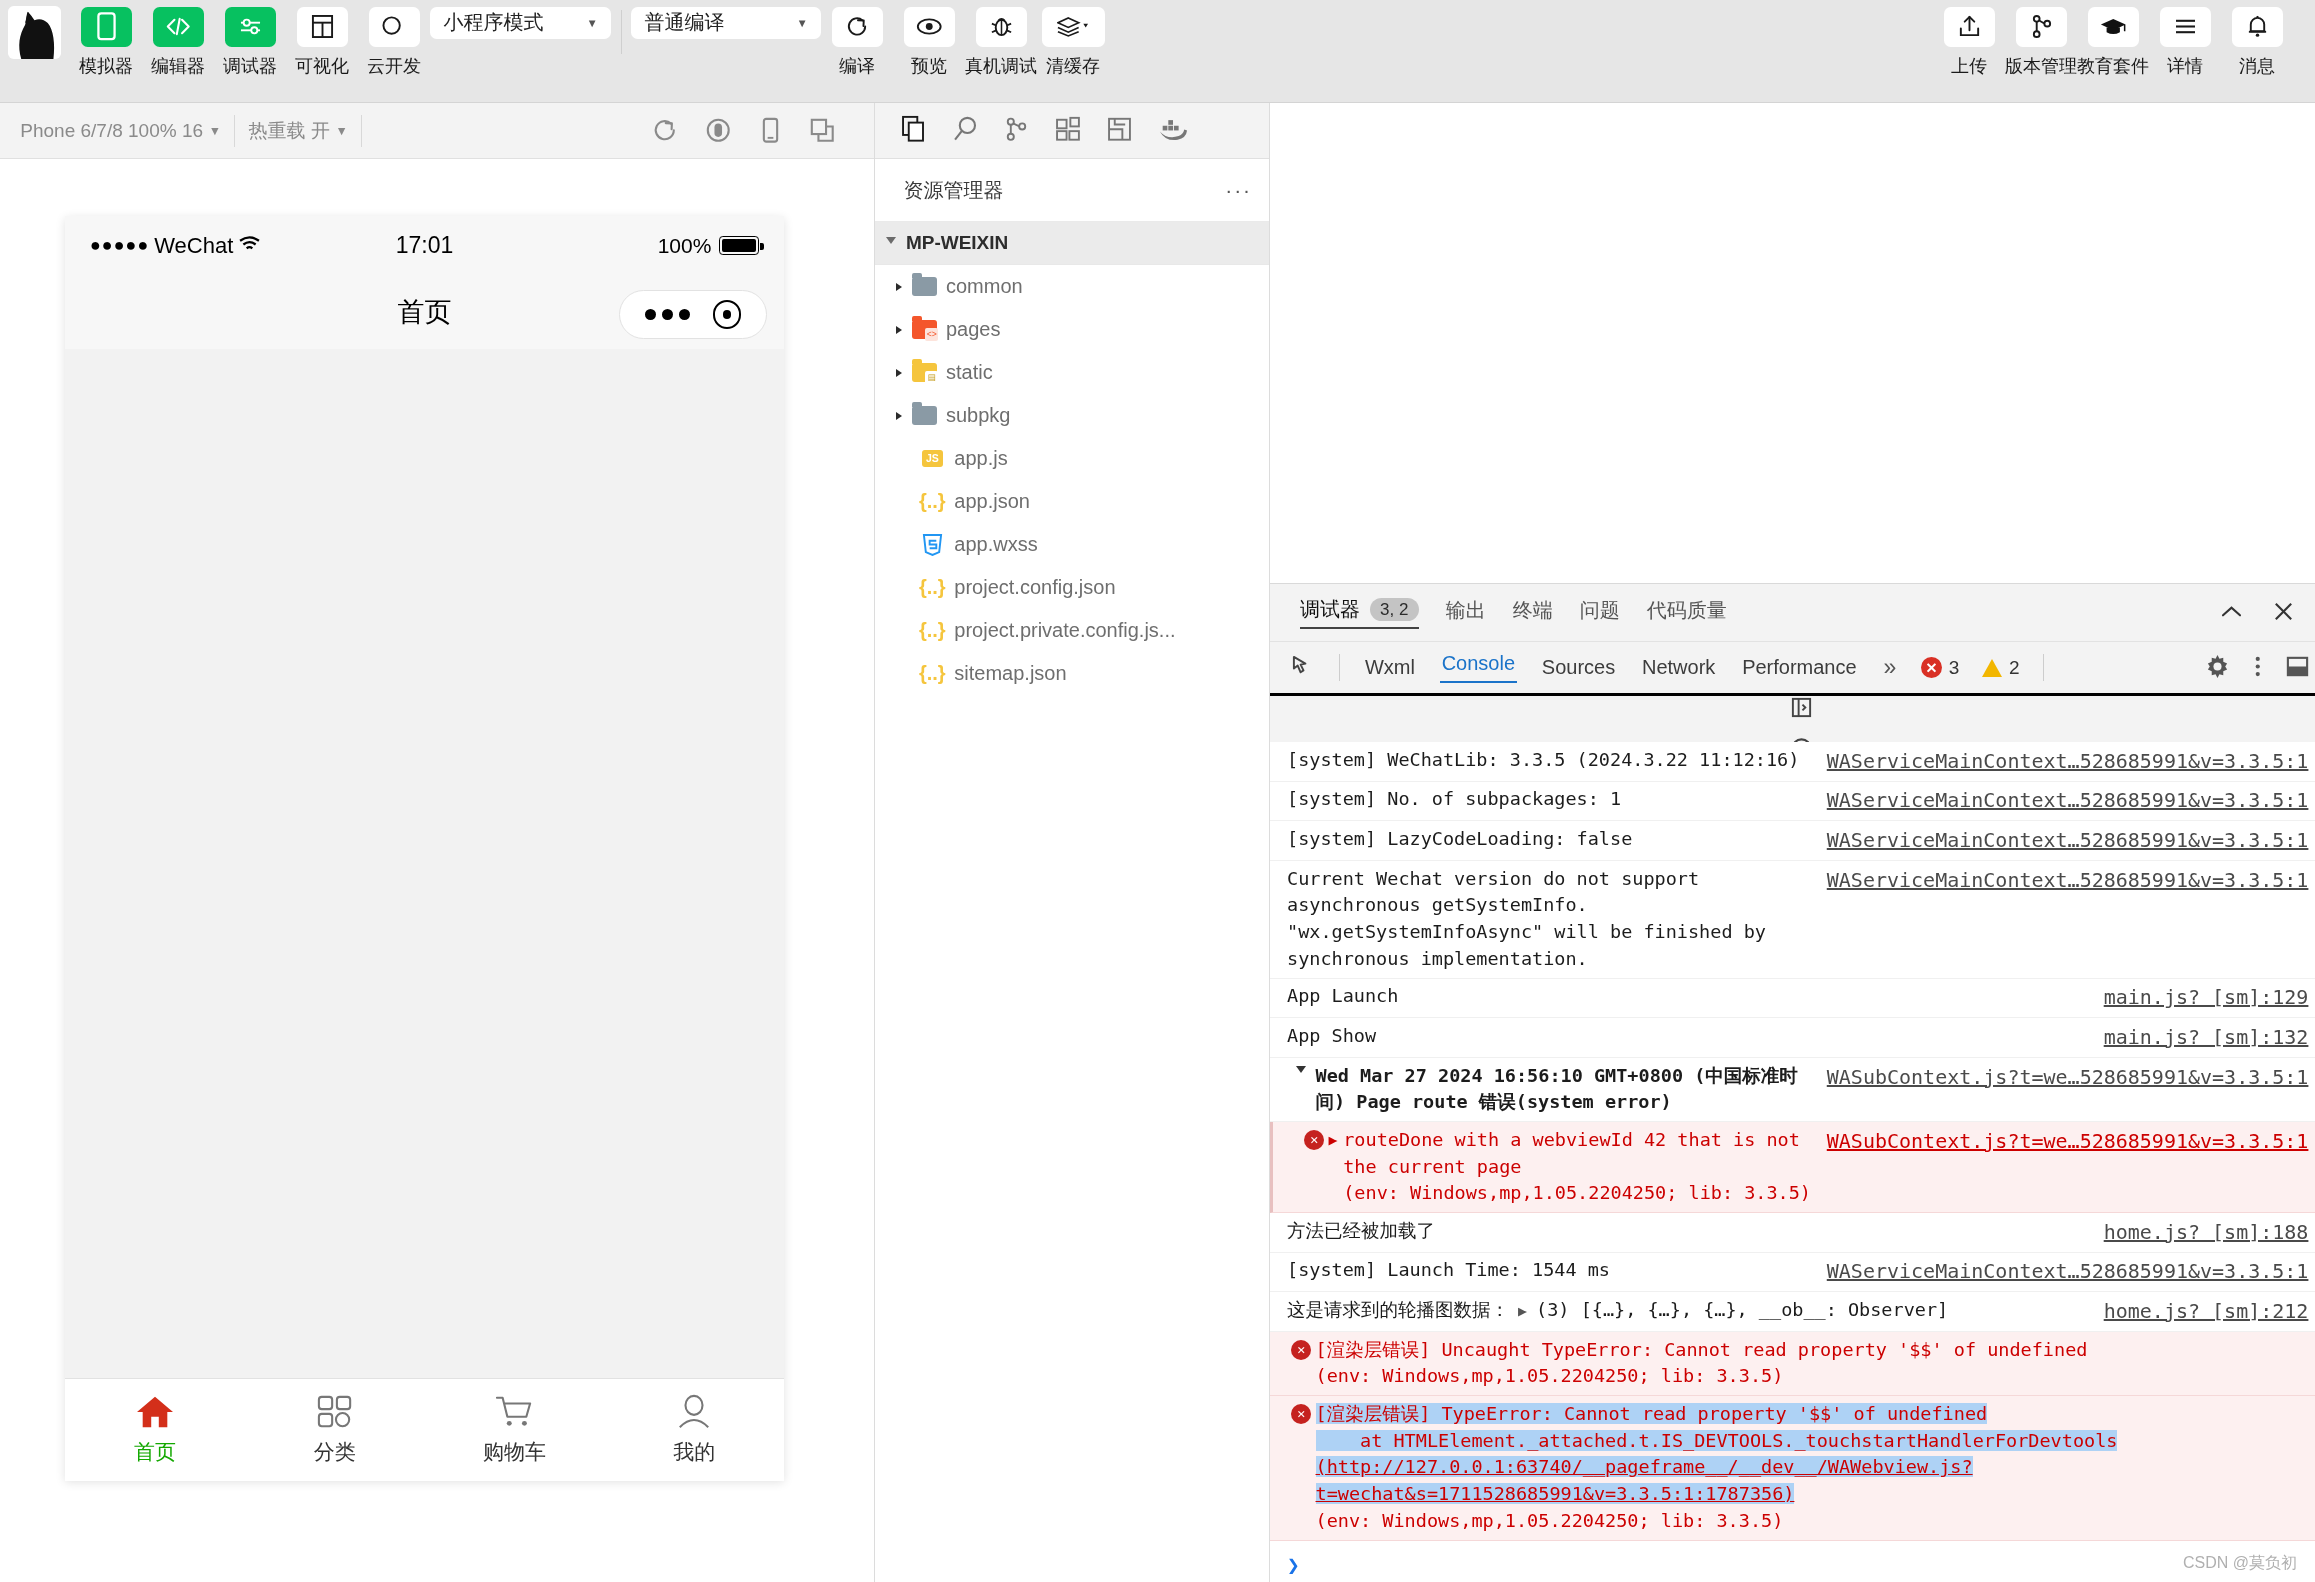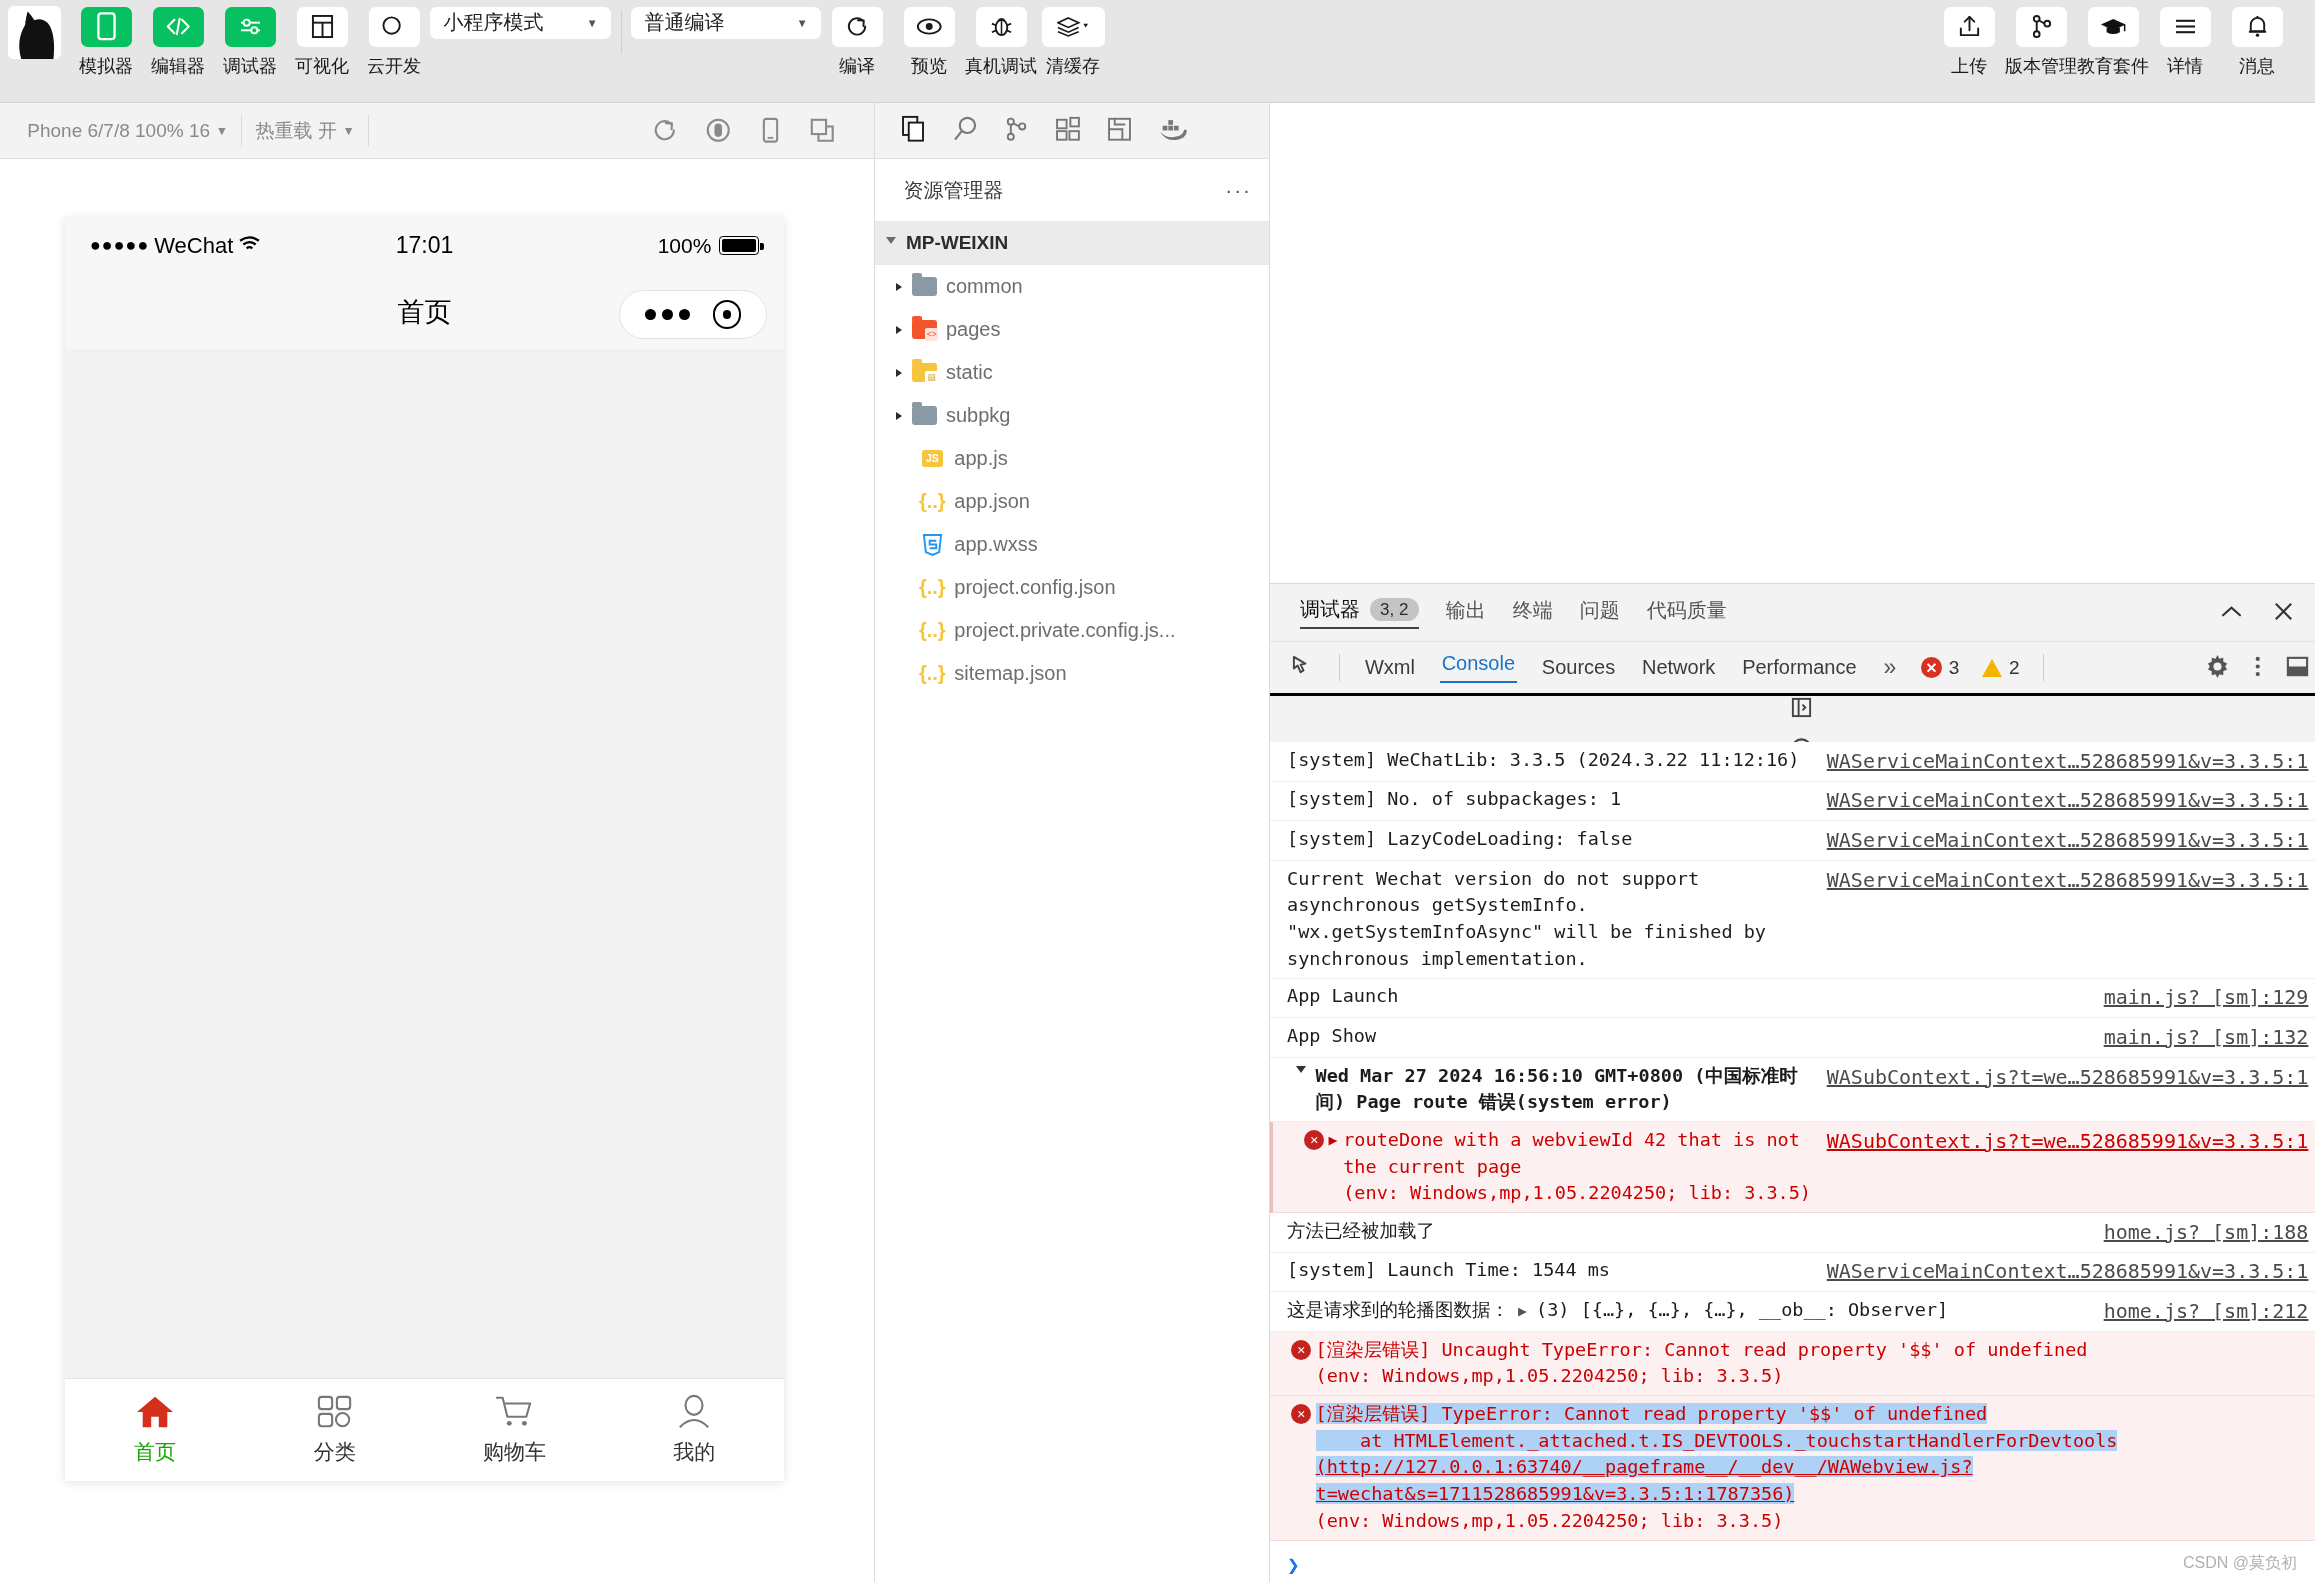--- a/index.html
+++ b/index.html
@@ -53,21 +53,21 @@
   
   .body-row { display: flex; flex: 1; min-height: 0; }
 
   
   .sim-pane {
     width: 875px; flex-shrink: 0; background: #ffffff;
     display: flex; flex-direction: column; border-right: 1px solid #dcdcdc;
   }
   .sim-bar {
     height: 56px; background: #f3f3f3; display: flex; align-items: center;
-    border-bottom: 1px solid #e0e0e0; flex-shrink: 0; padding-left: 14px;
+    border-bottom: 1px solid #e0e0e0; flex-shrink: 0; padding-left: 7px;
   }
   .sim-sel {
     font-size: 19px; color: #8a8a8a; padding: 0 13.3px; white-space: nowrap;
     display: flex; align-items: center; gap: 5.7px;
   }
   .sim-vline { width: 1px; height: 32px; background: #d8d8d8; }
   .sim-icons { margin-left: auto; display: flex; align-items: center; gap: 25px; padding-right: 38px; }
   .sim-icons svg { display: block; }
 
   .sim-stage { flex: 1; position: relative; background: #ffffff; }

